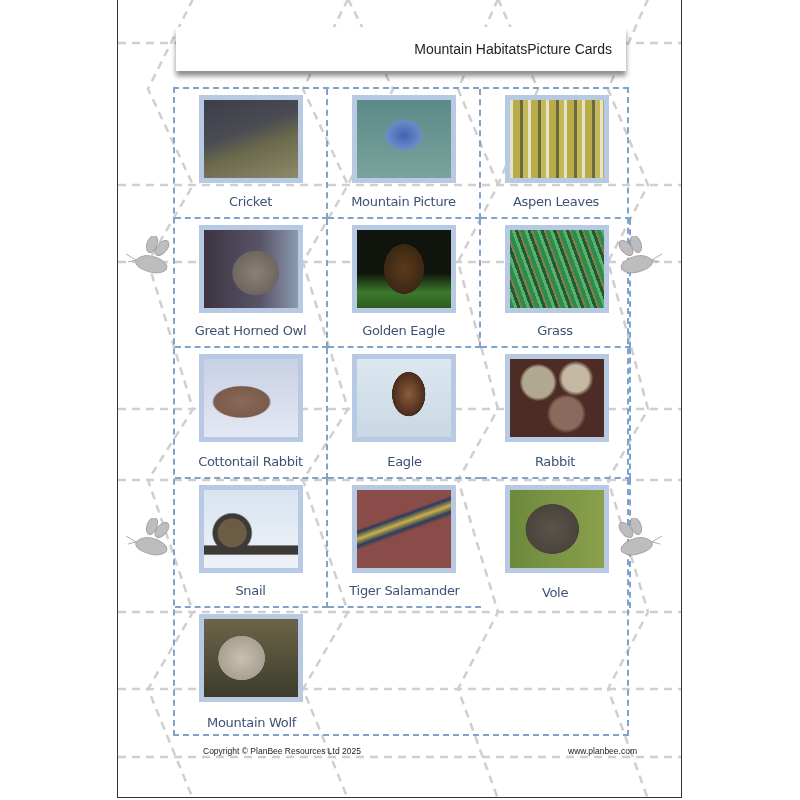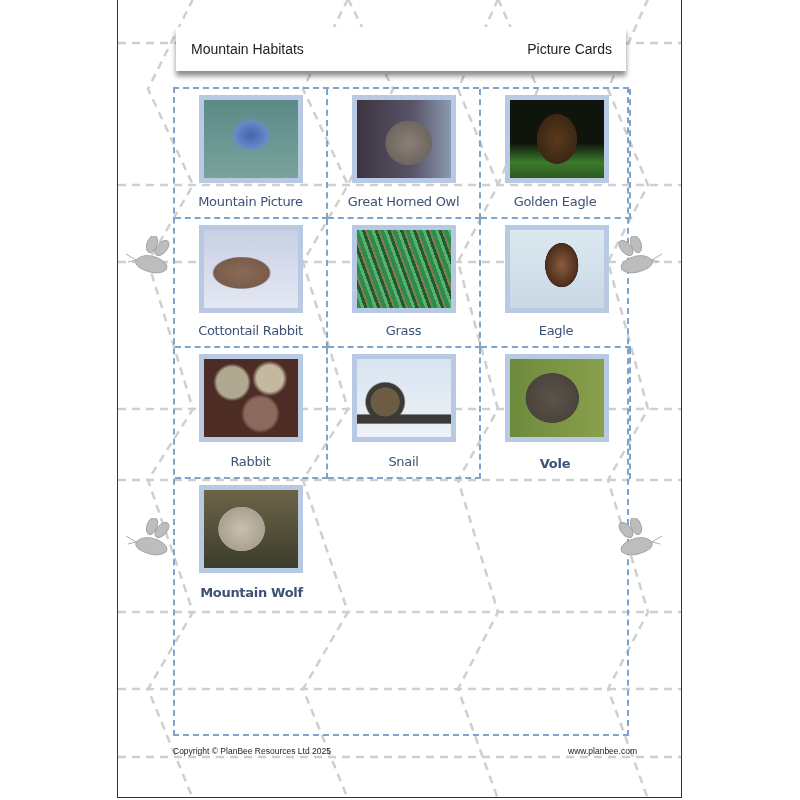--- a/index.html
+++ b/index.html
@@ -1,26 +1,26 @@
 <!DOCTYPE html>
 <html><head>
 <meta charset="utf-8">
 <style>
   html, body { margin:0; padding:0; background:#ffffff; }
   body { width:800px; height:800px; position:relative; overflow:hidden; font-family:"Liberation Sans", sans-serif; }
   .page { position:absolute; left:117px; top:-2px; width:565px; height:800px; border:1px solid #333; box-sizing:border-box; background:#fff; overflow:hidden; }
   .bg-lines { position:absolute; left:0; top:0; width:565px; height:800px; }
-  .header { position:absolute; left:58px; top:28px; width:450px; height:44px; background:#fff; box-shadow:0 5px 5px rgba(0,0,0,0.45); display:flex; justify-content:space-between; align-items:center; padding:0 14px 0 15px; box-sizing:border-box; font-size:14px; color:#222; }
+  .header { position:absolute; left:58px; top:28px; width:450px; height:44px; background:#fff; box-shadow:0 5px 5px rgba(0,0,0,0.45); display:flex; justify-content:flex-end; align-items:center; padding:0 14px 0 15px; box-sizing:border-box; font-size:14px; color:#222; }
   .grid { position:absolute; left:55px; top:88px; width:456px; height:649px; border:2px dashed #7fa3c9; box-sizing:border-box; display:grid; grid-template-columns:153px 153px 150px; grid-template-rows:130px 129px 131px 129px 130px; }
   .card { border-right:2px dashed #7fa3c9; border-bottom:2px dashed #7fa3c9; position:relative; box-sizing:border-box; }
   .card.lastcol { border-right:none; }
-  .card.lastrow { border-bottom:none;font-weight:bold; }
+  .card.lastrow { border-bottom:none; }
   .pic { position:absolute; left:24px; top:6px; width:104px; height:88px; border:5px solid #b8c9e4; box-sizing:border-box; overflow:hidden; }
   .label { position:absolute; left:0; right:0; bottom:8px; text-align:center; font-family:"DejaVu Sans", sans-serif; font-size:13px; color:#3d5275; letter-spacing:-0.3px; }
-  .footer-left { position:absolute; left:55px; top:747px; font-size:8.5px; color:#222; }
+  .footer-left { position:absolute; left:55px; top:747px; font-size:8.5px; color:#222;padding-left:30px; }
   .footer-right { position:absolute; left:438px; top:747px; font-size:8.5px; color:#222;margin-left:12px; }
   .bee { position:absolute; width:54px; height:44px; }
 </style>
 </head>
 <body>
 
 <div class="page">
   <svg class="bg-lines" viewBox="0 0 565 800">
     <g stroke="#cfcfcf" stroke-width="2.5" stroke-dasharray="8 6" fill="none">
       <line x1="0" y1="44" x2="565" y2="44"></line>
@@ -40,53 +40,65 @@
     </g>
   </svg>
 
   <div class="header">
     <span>Mountain Habitats</span>
     <span>Picture Cards</span>
   </div>
 
   <div class="grid">
     <div class="card">
+      <div class="pic" style="background:linear-gradient(160deg,#3b3f4a 0%,#4a4c52 40%,#6b6a4c 60%,#8d8a6a 100%);"></div>
+      <div class="label">Cricket</div>
+    </div>
+    <div class="card">
       <div class="pic" style="background:radial-gradient(ellipse 30% 30% at 50% 45%,#3f64b0 0%,#6b8ac8 60%,transparent 70%),linear-gradient(180deg,#5b8a86,#7aa29c);"></div>
       <div class="label">Mountain Picture</div>
+    </div>
+    <div class="card lastcol">
+      <div class="pic" style="background:repeating-linear-gradient(90deg,#e6e2cc 0 3px,#b9ad4a 3px 10px,#6b6a3c 10px 13px,#c4b858 13px 18px);"></div>
+      <div class="label">Aspen Leaves</div>
     </div>
 
     <div class="card">
       <div class="pic" style="background:radial-gradient(ellipse 35% 40% at 55% 55%,#8a8078 0%,#6e6660 70%,transparent 72%),linear-gradient(90deg,#3c3440,#5a5468 60%,#8a9ab0);"></div>
       <div class="label">Great Horned Owl</div>
     </div>
     <div class="card">
       <div class="pic" style="background:radial-gradient(ellipse 30% 45% at 50% 50%,#5a3a1c 0%,#3c2814 70%,transparent 72%),linear-gradient(180deg,#0f140c 0%,#0f140c 55%,#3c7a2c 80%,#2c5a20);"></div>
       <div class="label">Golden Eagle</div>
     </div>
 
     <div class="card">
+      <div class="pic" style="background:repeating-linear-gradient(70deg,#2c8c4c 0 4px,#5ab06c 4px 7px,#1c5c34 7px 10px,#8a7a4c 10px 12px);"></div>
+      <div class="label">Grass</div>
+    </div>
+    <div class="card">
       <div class="pic" style="background:radial-gradient(ellipse 45% 30% at 40% 55%,#8a6a58 0%,#7a5c4c 65%,transparent 70%),linear-gradient(180deg,#c8d0e4,#e4e8f4);"></div>
       <div class="label">Cottontail Rabbit</div>
-    </div>
-    <div class="card">
-      <div class="pic" style="background:repeating-linear-gradient(70deg,#2c8c4c 0 4px,#5ab06c 4px 7px,#1c5c34 7px 10px,#8a7a4c 10px 12px);"></div>
-      <div class="label">Grass</div>
     </div>
     <div class="card lastcol">
       <div class="pic" style="background:radial-gradient(ellipse 25% 40% at 55% 45%,#8a5c3c 0%,#4a2c1c 70%,transparent 72%),linear-gradient(180deg,#dce8f0,#c8d8e4);"></div>
       <div class="label">Eagle</div>
     </div>
 
     <div class="card">
       <div class="pic" style="background:radial-gradient(circle at 30% 30%,#b0a890 0 18%,transparent 22%),radial-gradient(circle at 70% 25%,#c4b8a0 0 15%,transparent 20%),radial-gradient(circle at 60% 70%,#8a6a5c 0 20%,transparent 25%),#4c2c24;"></div>
       <div class="label">Rabbit</div>
     </div>
     <div class="card">
       <div class="pic" style="background:radial-gradient(circle at 30% 55%,#6c5c44 0 18%,#3c3a36 19% 24%,transparent 26%),linear-gradient(180deg,transparent 70%,#3c3a36 72%,#3c3a36 82%,transparent 84%),linear-gradient(180deg,#d8e4f0,#eef2f8);"></div>
       <div class="label">Snail</div>
+    </div>
+    <div class="card lastcol">
+      <div class="pic" style="background:linear-gradient(160deg,transparent 35%,#2c3c5c 38%,#c8b048 44%,#2c3c5c 50%,transparent 54%),#8a4c48;"></div>
+      <div class="label">Tiger Salamander</div>
     </div>
 
     <div class="card lastrow">
       <div class="pic" style="background:radial-gradient(ellipse 40% 45% at 45% 50%,#5c544c 0%,#4a443c 70%,transparent 72%),linear-gradient(90deg,#6c8a3c,#8aa04c);"></div>
       <div class="label">Vole</div>
     </div>
     <div class="card lastcol lastrow">
       <div class="pic" style="background:radial-gradient(ellipse 35% 40% at 40% 50%,#c8c0b0 0%,#a8a090 70%,transparent 72%),linear-gradient(180deg,#6c6448,#3c3c2c);"></div>
       <div class="label">Mountain Wolf</div>
     </div>

